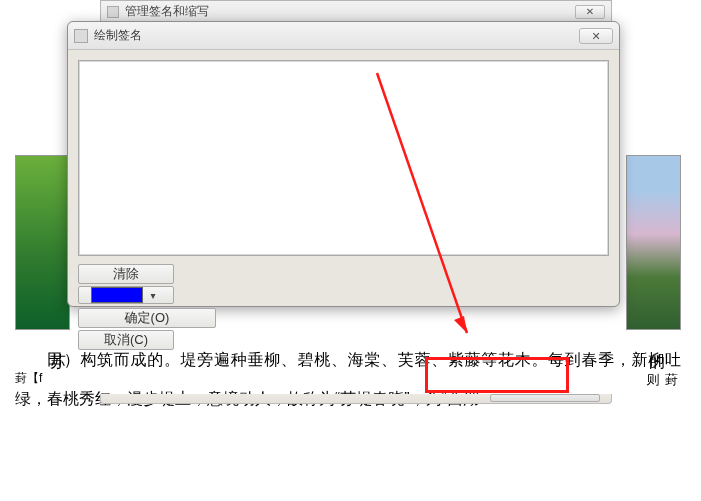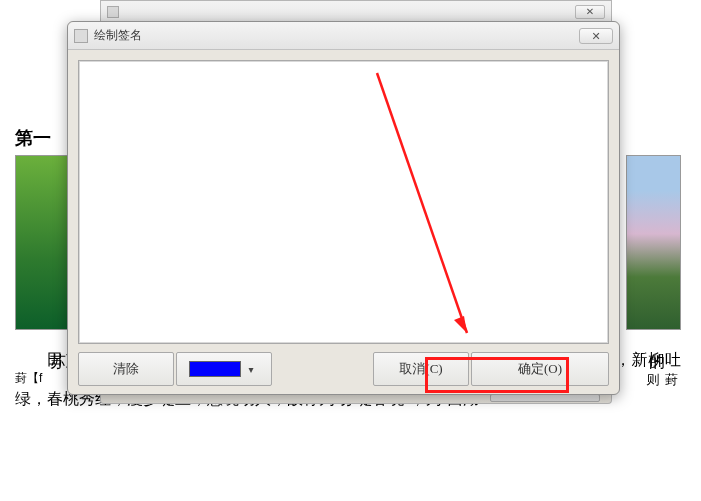--- a/index.html
+++ b/index.html
@@ -94,28 +94,27 @@
     line-height: 12px;
     color: #555;
   }
 
   
   .dialog {
     position: absolute;
     top: 21px;
     left: 67px;
     width: 553px;
-    height: 374px;
+    height: 286px;
     background: #e9e6df;
     border: 1px solid #8f8f8f;
     border-radius: 6px;
     box-shadow: 0 3px 14px rgba(0,0,0,0.35);
     display: flex;
     flex-direction: column;
-    font-family: Liberation Serif, serif;
   }
   .titlebar {
     height: 28px;
     background: linear-gradient(#f4f4f4, #e4e4e4);
     border-bottom: 1px solid #c2c2c2;
     border-radius: 6px 6px 0 0;
     display: flex;
     align-items: center;
     padding: 0 6px;
     font-size: 12px;
@@ -150,20 +149,21 @@
     border: 1px solid #a9a9a9;
     background: #fff;
     box-shadow: inset 0 0 0 1px #d9d9d9;
   }
   .toolbar {
     height: 34px;
     margin-top: 8px;
     display: flex;
     align-items: stretch;
     gap: 2px;
+    flex-direction: column;
   }
   .btn {
     border: 1px solid #a9a9a9;
     background: linear-gradient(#f6f6f6, #e6e6e3);
     font-size: 13px;
     color: #333;
     display: flex;
     align-items: center;
     justify-content: center;
     border-radius: 2px;
@@ -230,34 +230,34 @@
     width:110px; height:8px;
     border:1px solid #aeaeae;
     background:linear-gradient(#ececec,#dedede);
     border-radius:2px;
   }
 </style>
 </head>
 <body>
 
 <div class="doc">
-  <h3>第一</h3>
   <div class="img-row">
     <div class="img-left"></div>
     <div class="img-right"></div>
   </div>
   <span class="frag-left1">苏</span>
   <span class="frag-left2">葑【f</span>
   <span class="frag-right1">的</span>
   <span class="frag-right2">则 葑</span>
   <div class="para">田）构筑而成的。堤旁遍种垂柳、碧桃、海棠、芙蓉、紫藤等花木。每到春季，新柳吐绿，春桃秀红，漫步堤上，意境动人，故称为“苏堤春晓”，为“西湖</div>
 </div>
 
 <div class="parent-titlebar">
   <span class="ticon"></span>
+  <span>管理签名和缩写</span>
   <span class="parent-close-group">✕</span>
 </div>
 <div class="under-shadow"></div>
 <div class="under-btn"></div>
 
 <div class="dialog">
   <div class="titlebar">
     <span class="ticon"></span>
     <span>绘制签名</span>
     <span class="spacer"></span>
@@ -265,22 +265,22 @@
   </div>
   <div class="dialog-body">
     <div class="canvas-frame"></div>
     <div class="toolbar">
       <div class="btn btn-clear">清除</div>
       <div class="btn color-picker">
         <span class="color-swatch" style="background:#0000ff;width:52px;height:16px;border:1px solid #666;"></span>
         <span class="dropdown-arrow">▾</span>
       </div>
       <div class="tool-spacer"></div>
+      <div class="btn btn-ok">确定(O)</div>
       <div class="btn btn-cancel">取消(C)</div>
-      <div class="btn btn-ok">确定(O)</div>
     </div>
   </div>
 </div>
 
 <svg class="arrow-svg" viewBox="0 0 120 280">
   <line x1="15" y1="5" x2="105" y2="265" stroke="#ff1a1a" stroke-width="2.5"></line>
   <polygon points="105,265 92,252 102,248" fill="#ff1a1a"></polygon>
 </svg>
 <div class="red-rect ok"></div>
 

